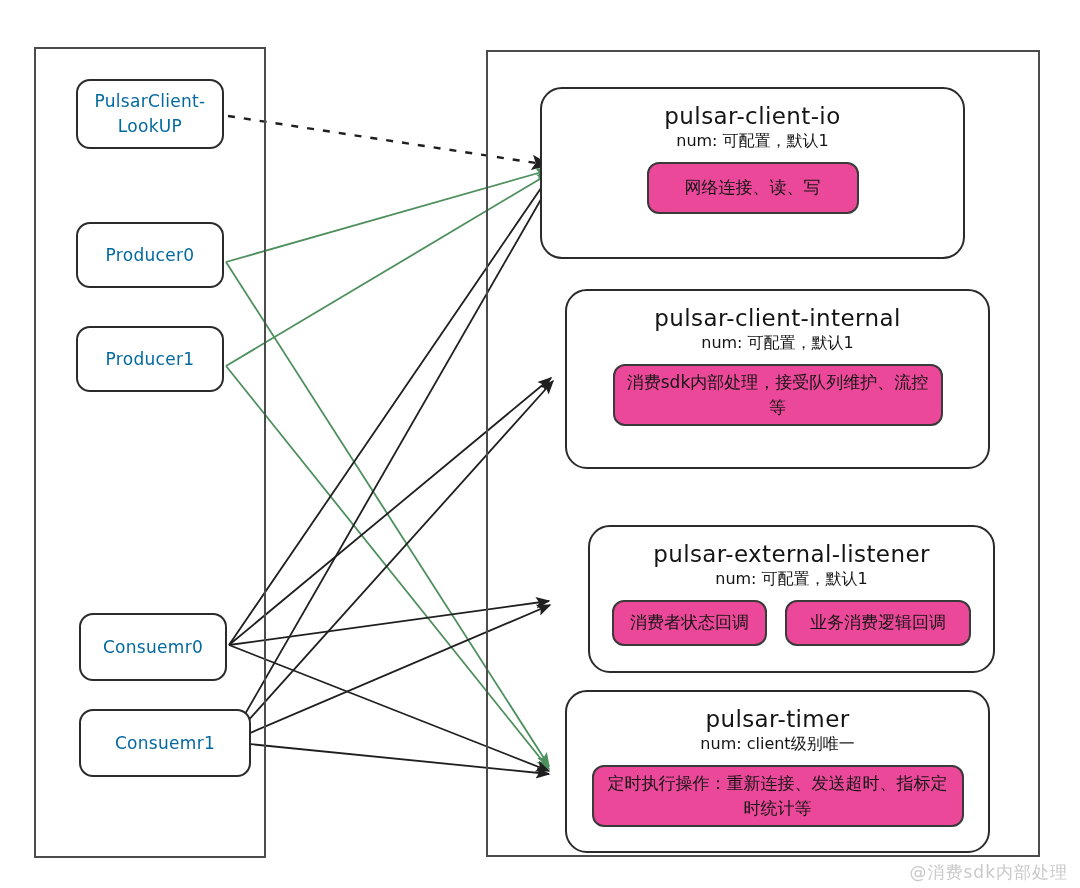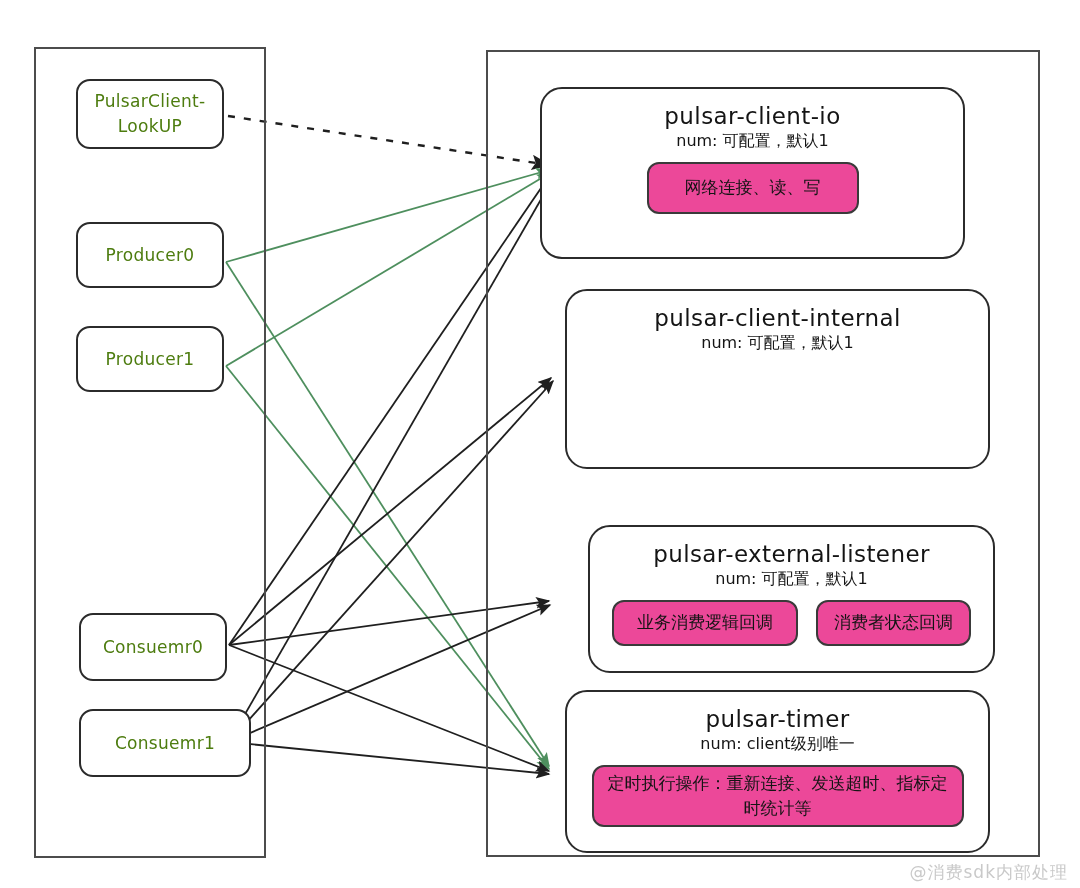--- a/index.html
+++ b/index.html
@@ -42,21 +42,21 @@
     border-radius: 14px;
     background: #ffffff;
     display: flex;
     align-items: center;
     justify-content: center;
     text-align: center;
     font-family: "DejaVu Sans", "Liberation Sans", sans-serif;
     font-size: 17px;
     line-height: 1.45;
     letter-spacing: 0.3px;
-    color: #4d7c0f;
+    color: #0369a1;
     padding: 2px 6px;
     z-index: 5;
   }
 
   #box-lookup    { left: 76px;  top: 79px;  width: 148px; height: 70px; }
   #box-producer0 { left: 76px;  top: 222px; width: 148px; height: 66px; }
   #box-producer1 { left: 76px;  top: 326px; width: 148px; height: 66px; }
   #box-consumer0 { left: 79px;  top: 613px; width: 148px; height: 68px; }
   #box-consumer1 { left: 79px;  top: 709px; width: 172px; height: 68px; }
 
@@ -198,28 +198,31 @@
   <div class="pool-title">pulsar-client-io</div>
   <div class="pool-num">num: 可配置，默认1</div>
   <div class="task-row">
     <div class="task-box" id="task-io">网络连接、读、写</div>
   </div>
 </div>
 
 <div class="pool-box" id="pool-internal">
   <div class="pool-title">pulsar-client-internal</div>
   <div class="pool-num">num: 可配置，默认1</div>
+  <div class="task-row">
+    <div class="task-box" id="task-internal">消费sdk内部处理，接受队列维护、流控等</div>
+  </div>
 </div>
 
 <div class="pool-box" id="pool-listener">
   <div class="pool-title">pulsar-external-listener</div>
   <div class="pool-num">num: 可配置，默认1</div>
   <div class="task-row">
+    <div class="task-box" id="task-listener-2">消费者状态回调</div>
     <div class="task-box" id="task-listener-1">业务消费逻辑回调</div>
-    <div class="task-box" id="task-listener-2">消费者状态回调</div>
   </div>
 </div>
 
 <div class="pool-box" id="pool-timer">
   <div class="pool-title">pulsar-timer</div>
   <div class="pool-num">num: client级别唯一</div>
   <div class="task-row">
     <div class="task-box" id="task-timer">定时执行操作：重新连接、发送超时、指标定时统计等</div>
   </div>
 </div>

